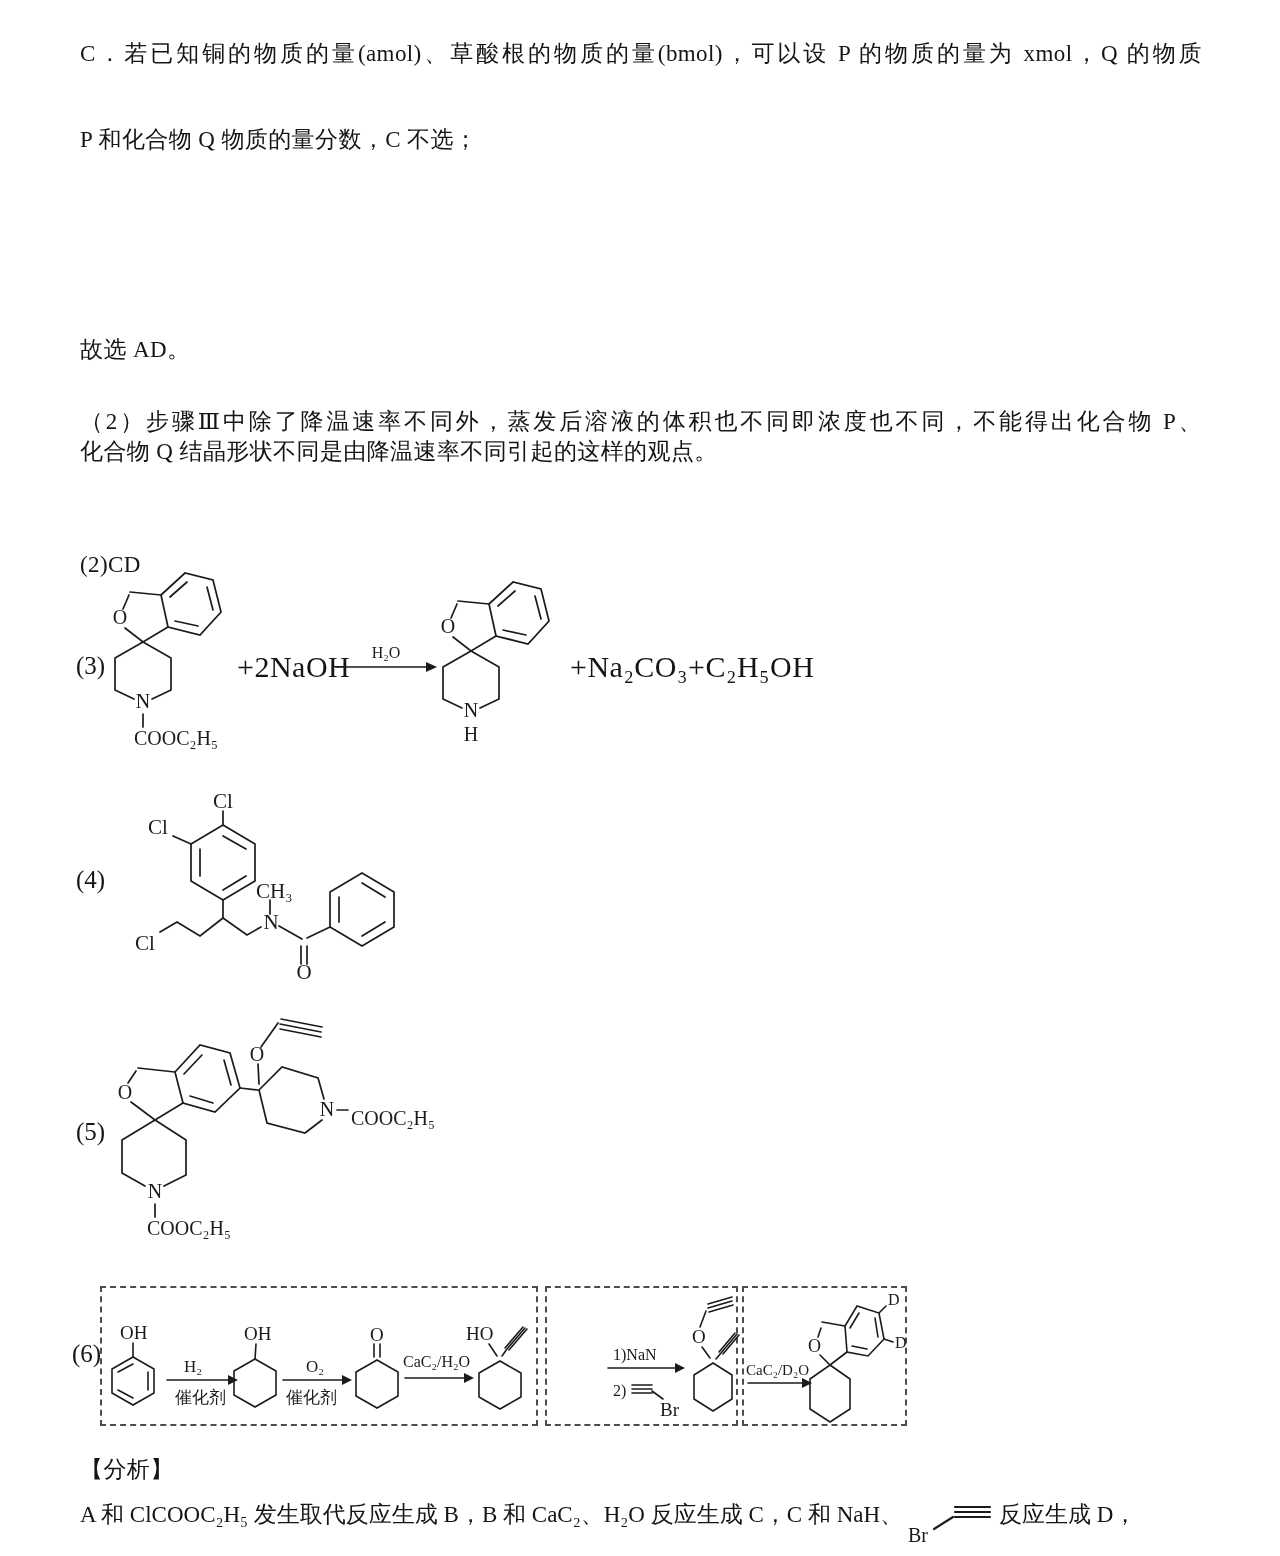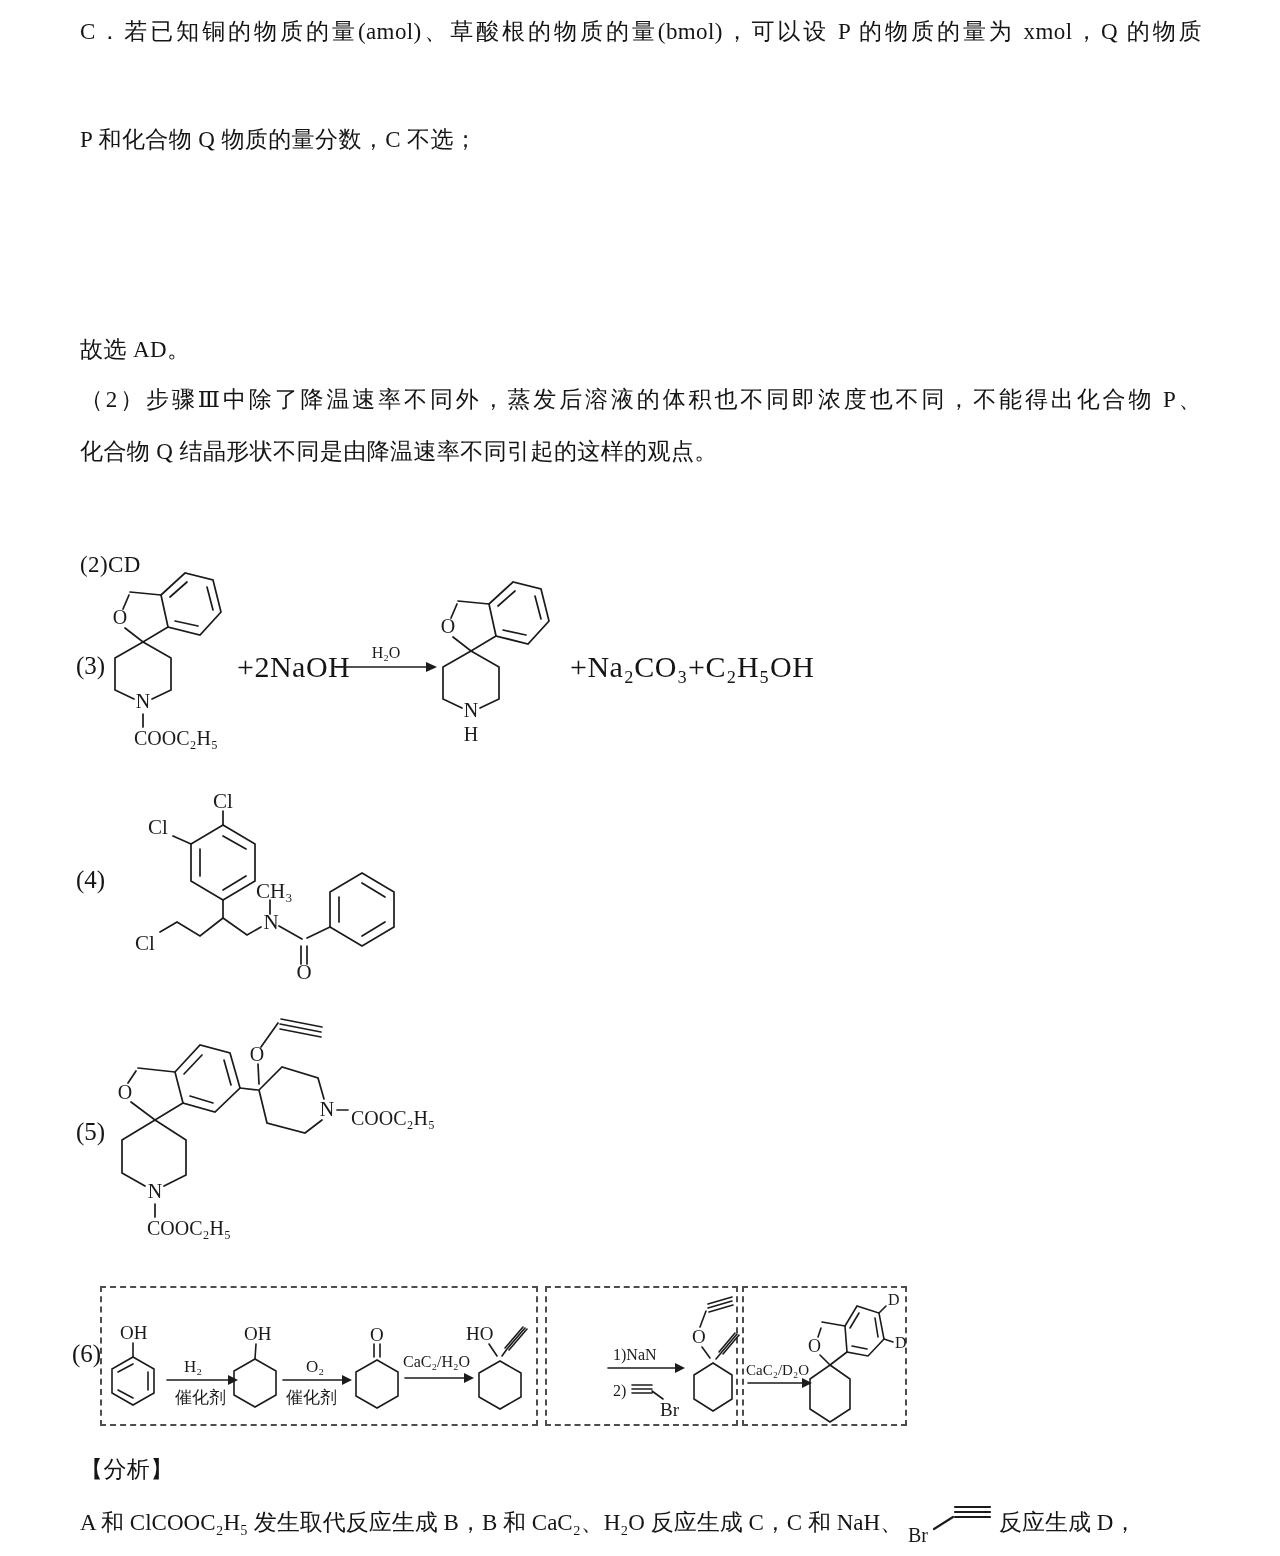--- a/index.html
+++ b/index.html
@@ -1,28 +1,28 @@
 <!DOCTYPE html>
 <html><head>
 <meta charset="utf-8">
 <style>
   html,body{margin:0;padding:0;background:#fff;}
   #page{position:relative;width:1280px;height:1556px;background:#fff;overflow:hidden;
         font-family:"Liberation Serif","DejaVu Serif",serif;color:#151515;}
   .tline{position:absolute;left:80px;font-size:23px;line-height:30px;letter-spacing:0.4px;white-space:pre;}
-  .tline.fill{width:1122px;text-align:justify;text-align-last:justify;white-space:normal;}
+  .tline.fill{width:1122px;text-align:justify;text-align-last:justify;white-space:normal;margin-top:22px;}
   .lbl{position:absolute;font-size:25px;}
   .chemtxt{position:absolute;font-size:30px;letter-spacing:0.5px;}
   svg{position:absolute;overflow:visible;}
   svg .bond{stroke:#1b1b1b;stroke-width:1.7;fill:none;stroke-linecap:round;}
   svg .thin{stroke:#1b1b1b;stroke-width:1.6;fill:none;stroke-linecap:round;}
   svg text{fill:#1b1b1b;stroke:none;font-family:"Liberation Serif","DejaVu Serif",serif;}
   svg .head{fill:#1b1b1b;stroke:none;}
   .dashbox{position:absolute;top:1286px;height:140px;border:2px dashed #4d4d4d;box-sizing:border-box;}
-  #analysisline{position:absolute;left:80px;top:1500px;display:flex;align-items:center;font-size:23px;line-height:30px;}
+  #analysisline{position:absolute;left:80px;top:1500px;display:flex;align-items:flex-start;font-size:23px;line-height:30px;}
   #analysisline svg{position:static;margin:0 3px -2px 3px;}
 </style>
 </head>
 <body>
 
 <div id="page">
 
   <div class="tline fill" style="top:17px">C．若已知铜的物质的量(amol)、草酸根的物质的量(bmol)，可以设 P 的物质的量为 xmol，Q 的物质</div>
   <div class="tline" style="top:125px">P 和化合物 Q 物质的量分数，C 不选；</div>
   <div class="tline" style="top:335px">故选 AD。</div>

